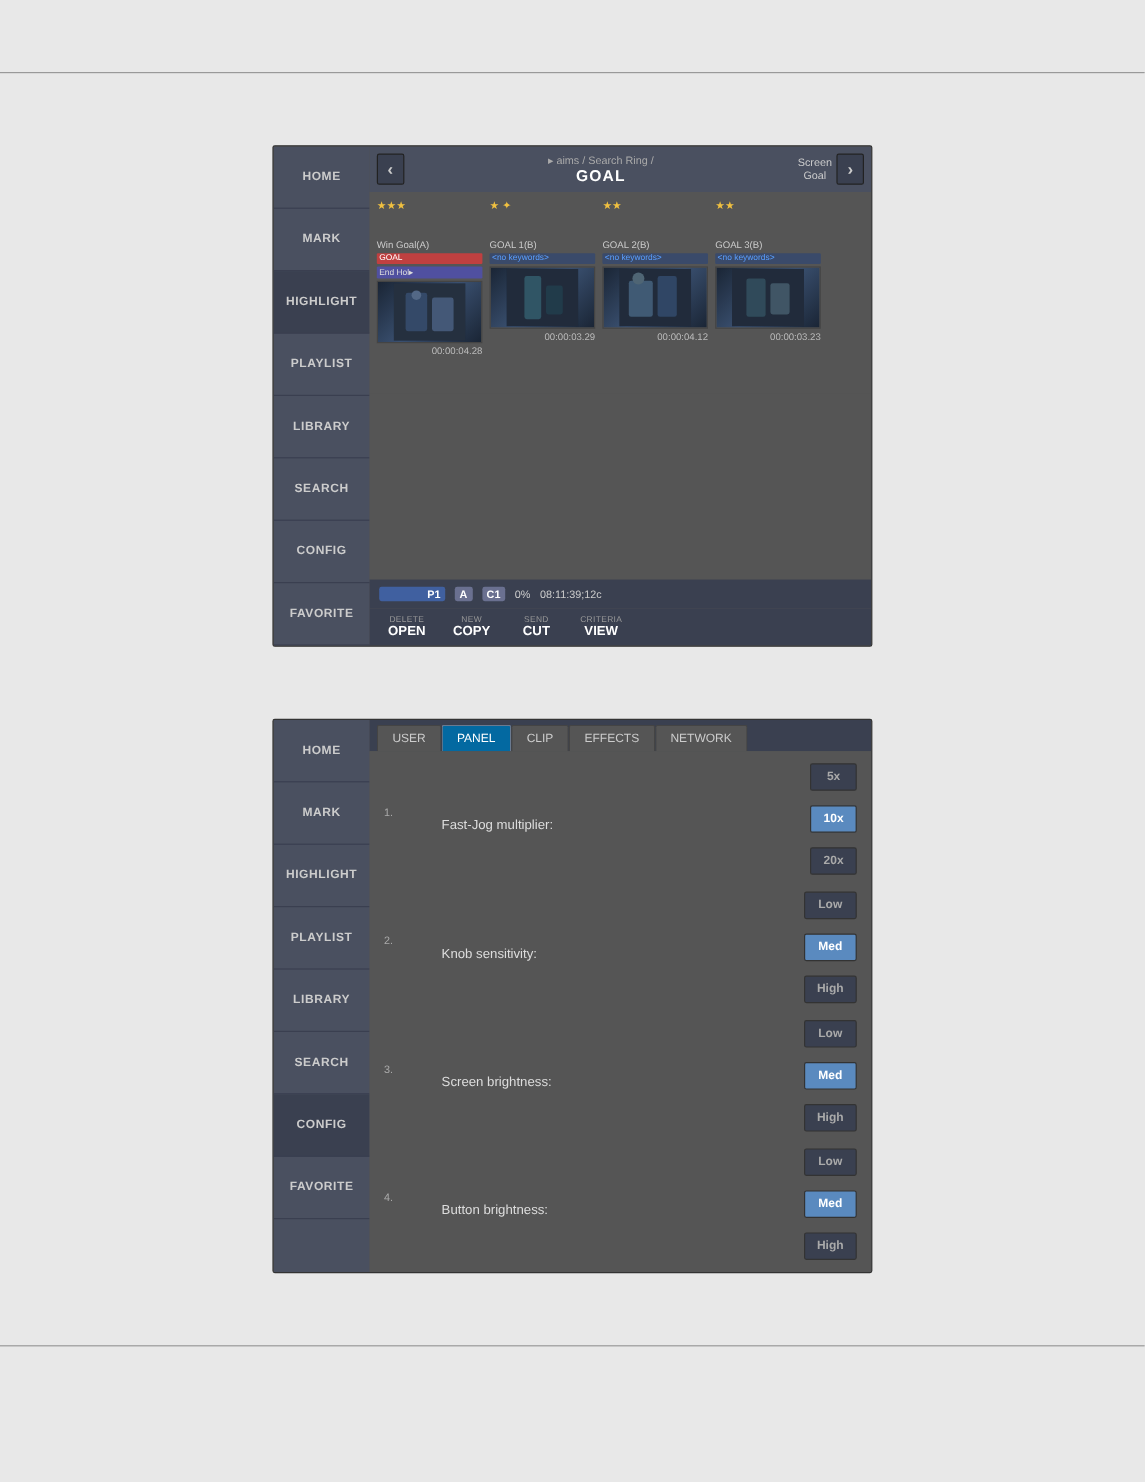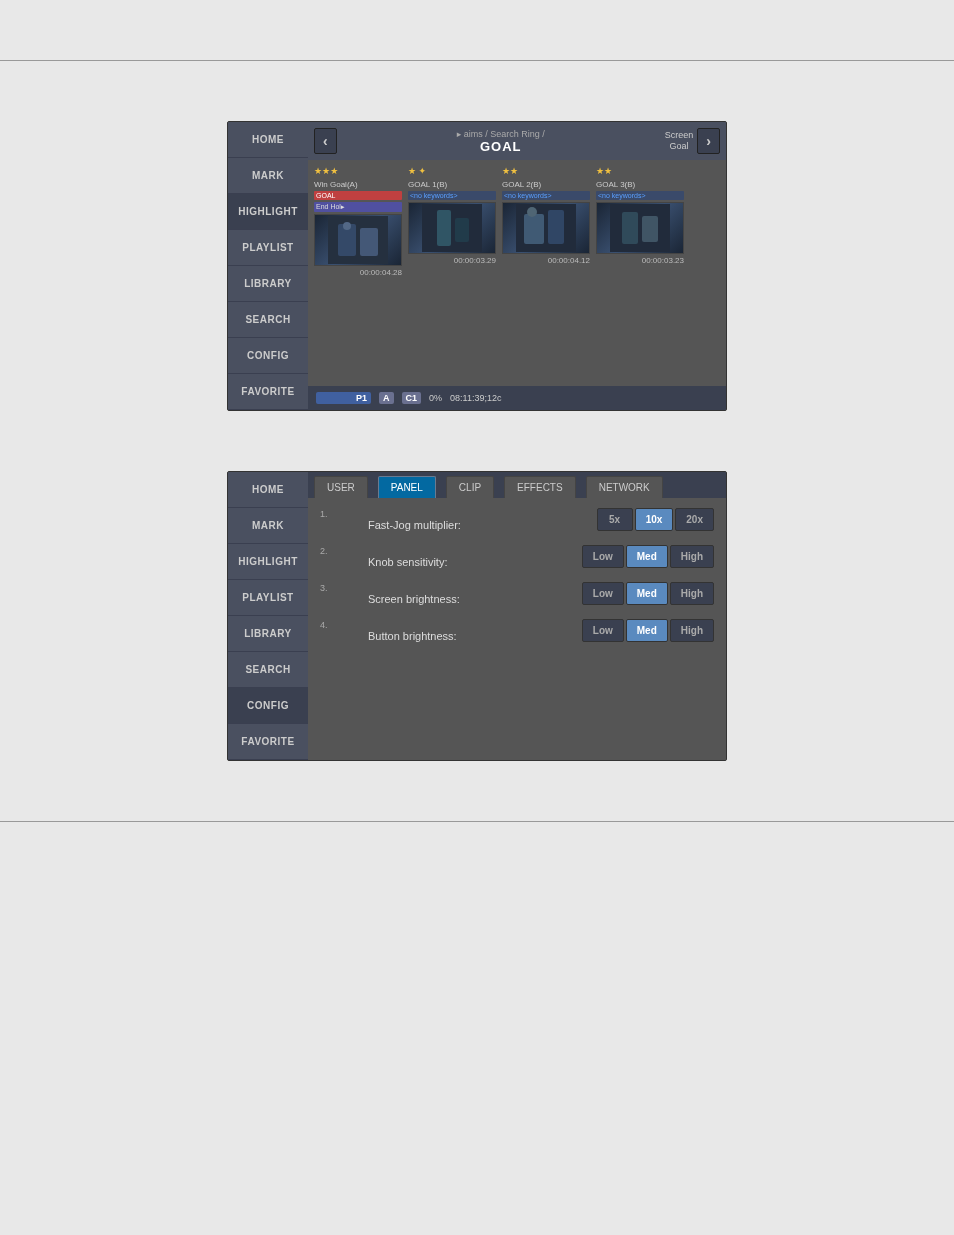--- a/index.html
+++ b/index.html
@@ -36,21 +36,21 @@
       background: #4a5060;
       display: flex;
       flex-direction: column;
       align-items: center;
       padding: 0;
       flex-shrink: 0;
     }
 
     .sidebar-item {
       width: 100%;
-      height: 36px;
+      height: 52px;
       display: flex;
       align-items: center;
       justify-content: center;
       color: #ccc;
       font-size: 10px;
       font-weight: bold;
       letter-spacing: 0.5px;
       cursor: pointer;
       border-bottom: 1px solid #3a3f50;
       text-align: center;
@@ -129,20 +129,21 @@
     }
 
     .clip-stars {
       color: #f0c040;
       font-size: 9px;
     }
 
     .clip-name {
       color: #ccc;
       font-size: 8px;
+      margin-top: 20px;
     }
 
     .clip-keyword {
       font-size: 7px;
       color: #5a9fff;
       background: #3a4a6a;
       padding: 1px 2px;
       border-radius: 1px;
     }
 
@@ -231,21 +232,21 @@
       font-size: 11px;
       color: #fff;
       font-weight: bold;
     }
 
     
     .config-tabs {
       display: flex;
       flex-direction: row;
       background: #3a4050;
-      gap: 10px;
+      gap: 0;
       padding: 4px 6px 0;
     }
 
     .config-tab {
       padding: 5px 12px;
       font-size: 10px;
       color: #ccc;
       background: #555;
       cursor: pointer;
       border-radius: 2px 2px 0 0;
@@ -286,22 +287,22 @@
     }
 
     .config-label {
       font-size: 11px;
       color: #ddd;
       padding-left: 48px;
     }
 
     .config-buttons {
       display: flex;
-      flex-direction: row;
-      gap: 2px;
+      flex-direction: column;
+      gap: 12px;
     }
 
     .cfg-btn {
       padding: 5px 10px;
       font-size: 10px;
       font-weight: bold;
       border: 1px solid #333;
       border-radius: 2px;
       cursor: pointer;
       min-width: 36px;
@@ -481,20 +482,38 @@
       <div style="flex:1; background:#555;"></div>
 
       <div class="status-bar">
         <span class="status-badge blue">P1</span>
         <span class="status-badge">A</span>
         <span class="status-badge">C1</span>
         <span class="status-text">0%</span>
         <span class="status-text">08:11:39;12c</span>
       </div>
 
+      <div class="bottom-bar">
+        <div class="bottom-btn">
+          <span class="bottom-btn-sub">DELETE</span>
+          <span class="bottom-btn-main">OPEN</span>
+        </div>
+        <div class="bottom-btn">
+          <span class="bottom-btn-sub">NEW</span>
+          <span class="bottom-btn-main">COPY</span>
+        </div>
+        <div class="bottom-btn">
+          <span class="bottom-btn-sub">SEND</span>
+          <span class="bottom-btn-main">CUT</span>
+        </div>
+        <div class="bottom-btn">
+          <span class="bottom-btn-sub">CRITERIA</span>
+          <span class="bottom-btn-main">VIEW</span>
+        </div>
+      </div>
     </div>
   </div>
 
   <div class="panel">
 
     <div class="sidebar">
       <div class="sidebar-item">
           <span>HOME</span>
         </div>
       <div class="sidebar-item">

